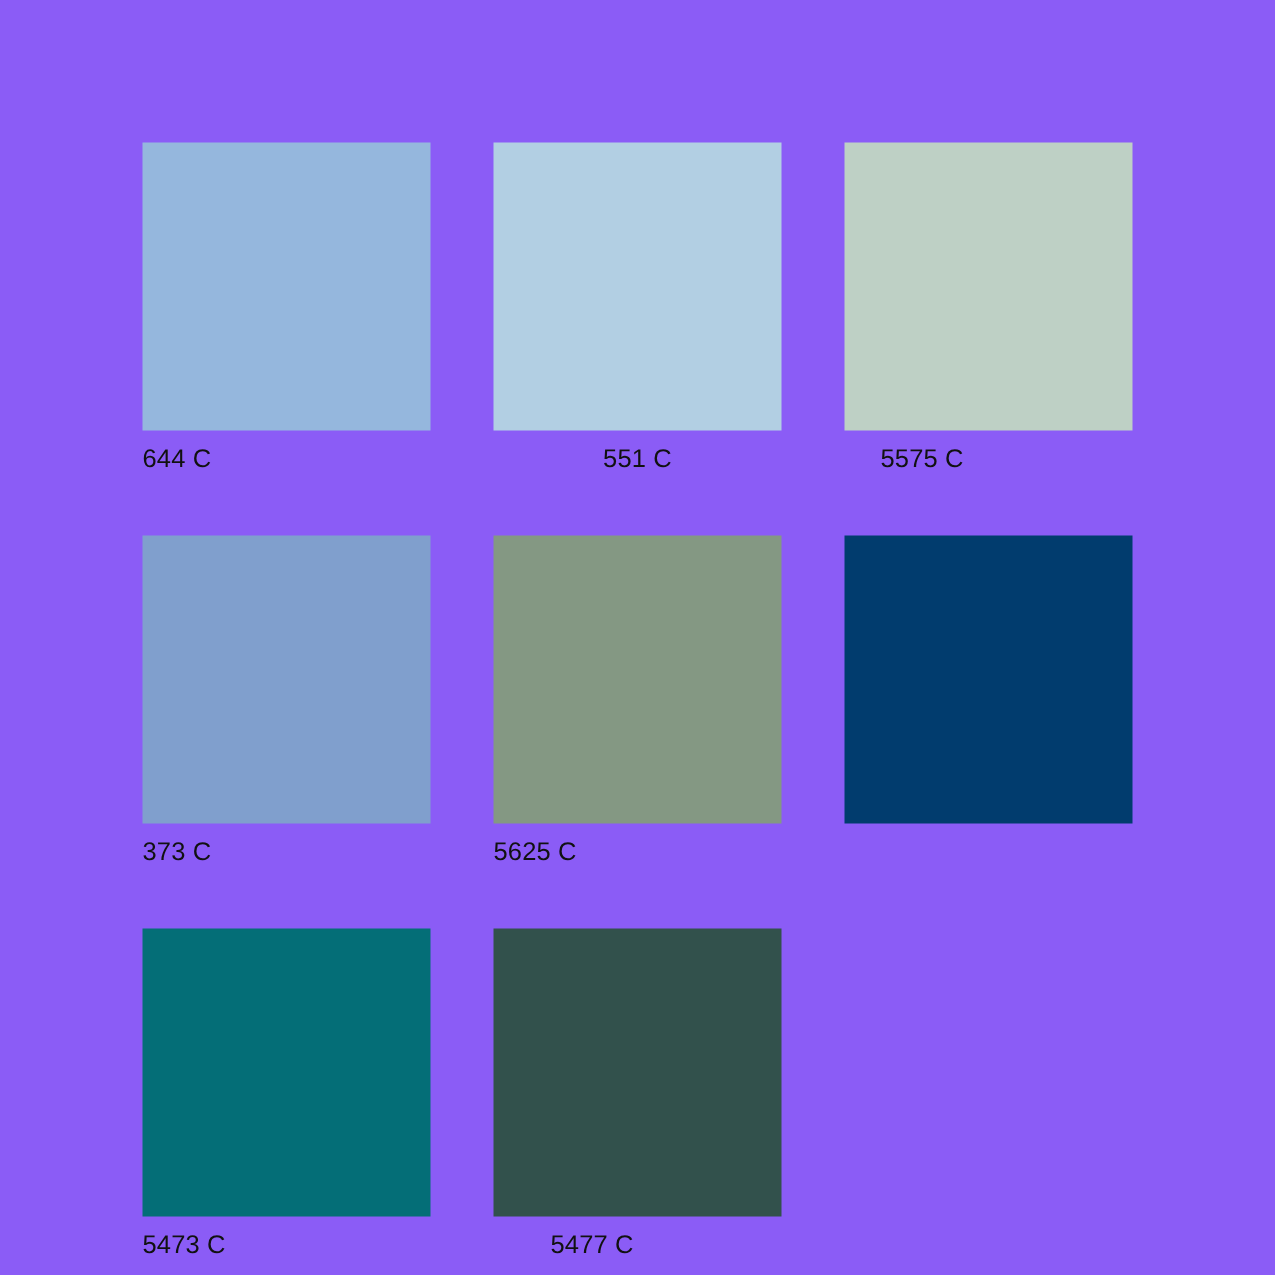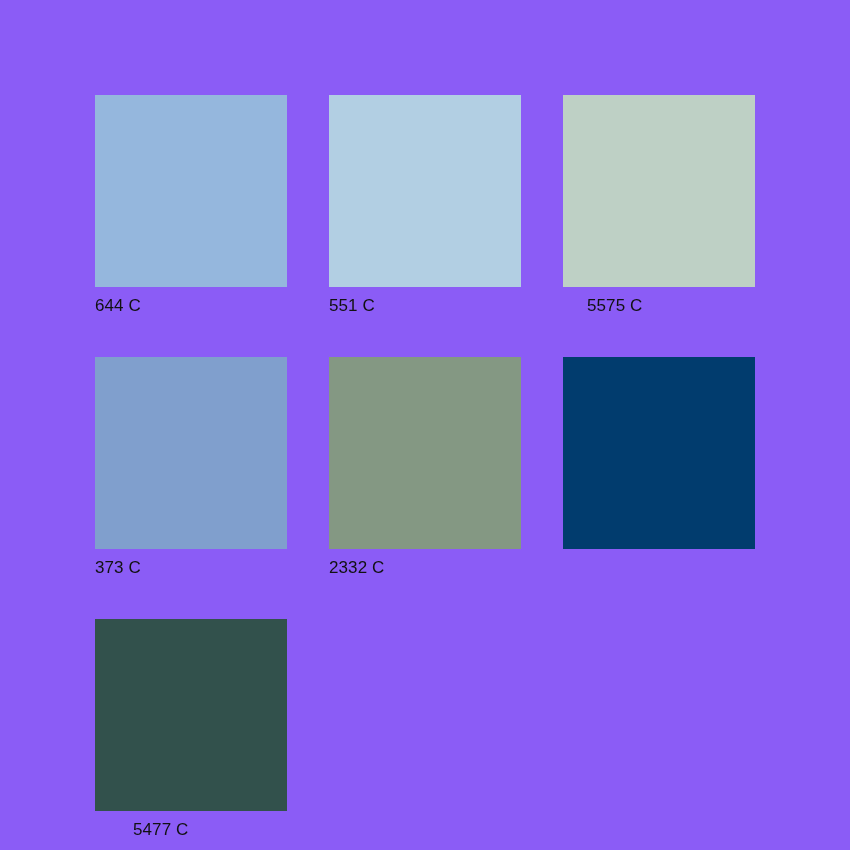--- a/index.html
+++ b/index.html
@@ -62,43 +62,47 @@
 
   <div id="swatch-grid">
 
     <div class="swatch-cell">
       <span class="swatch-chip" style="background-color: rgb(149, 183, 221);"></span>
       <span class="swatch-label" style="color: rgb(17, 17, 17);">644 C</span>
     </div>
 
     <div class="swatch-cell">
       <span class="swatch-chip" style="background-color: rgb(178, 207, 227);"></span>
-      <span class="swatch-label" style="color: rgb(17, 17, 17);">551 C</span>
+      <span class="swatch-label" style="color: rgb(17, 17, 17); text-align: center;">551 C</span>
     </div>
 
     <div class="swatch-cell">
       <span class="swatch-chip" style="background-color: rgb(190, 208, 197);"></span>
       <span class="swatch-label" style="color: rgb(17, 17, 17); margin-left: 24px;">5575 C</span>
     </div>
 
     <div class="swatch-cell">
       <span class="swatch-chip" style="background-color: rgb(128, 159, 205);"></span>
       <span class="swatch-label" style="color: rgb(17, 17, 17);">373 C</span>
     </div>
 
 
     <div class="swatch-cell">
       <span class="swatch-chip" style="background-color: rgb(132, 152, 131);"></span>
-      <span class="swatch-label" style="color: rgb(17, 17, 17);">2332 C</span>
+      <span class="swatch-label" style="color: rgb(17, 17, 17);">5625 C</span>
     </div>
 
     <div class="swatch-cell">
       <span class="swatch-chip" style="background-color: rgb(1, 60, 110);"></span>
     </div>
 
+    <div class="swatch-cell">
+      <span class="swatch-chip" style="background-color: rgb(4, 110, 119);"></span>
+      <span class="swatch-label" style="color: rgb(17, 17, 17);">5473 C</span>
+    </div>
 
     <div class="swatch-cell">
       <span class="swatch-chip" style="background-color: rgb(50, 81, 76);"></span>
       <span class="swatch-label" style="color: rgb(17, 17, 17); margin-left: 38px;">5477 C</span>
     </div>
 
   </div>
 </div>
 
 </body></html>

